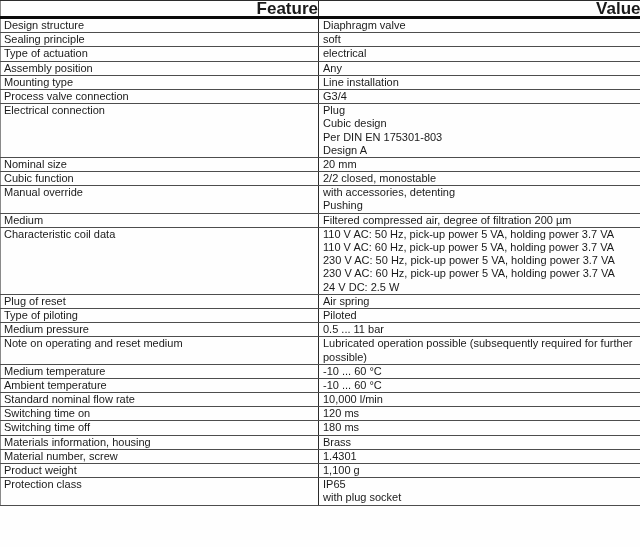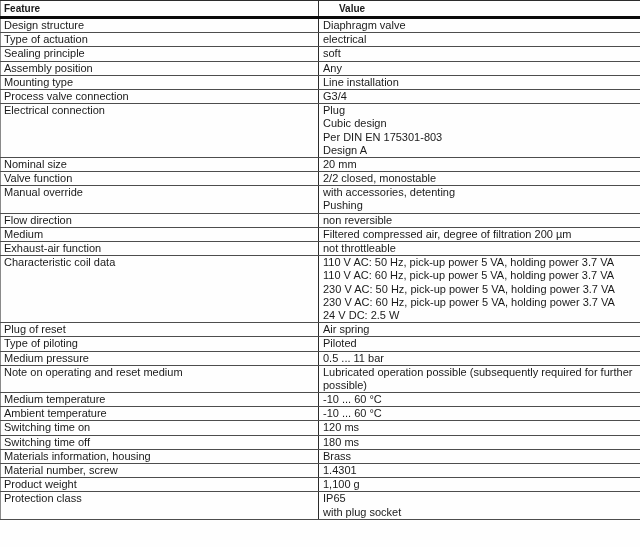--- a/index.html
+++ b/index.html
@@ -20,23 +20,23 @@
     border-collapse: collapse;
     width: 640px;
     table-layout: fixed;
     border-top: 1px solid #2b2b2b;
     border-left: 1px solid #8a8a8a;
   }
   col.feature-col-def { width: 318px; }
   col.value-col-def   { width: 322px; }
 
   thead th {
-    text-align: left;
+    text-align: right;
     font-weight: bold;
-    font-size: 10px;
+    font-size: 17px;
     height: 15px;
     line-height: 15px;
     padding: 0 0 0 3px;
     border-bottom: 3px solid #0a0a0a;
     vertical-align: middle;
     white-space: nowrap;
     overflow: hidden;
   }
   thead th.value-col {
     border-left: 1px solid #2b2b2b;
@@ -82,32 +82,32 @@
         <tr>
           <td class="feature-cell">
             <div class="line">Design structure</div>
           </td>
           <td class="value-cell">
             <div class="line">Diaphragm valve</div>
           </td>
         </tr>
         <tr>
           <td class="feature-cell">
+            <div class="line">Sealing principle</div>
+          </td>
+          <td class="value-cell">
+            <div class="line">soft</div>
+          </td>
+        </tr>
+        <tr>
+          <td class="feature-cell">
             <div class="line">Type of actuation</div>
           </td>
           <td class="value-cell">
             <div class="line">electrical</div>
-          </td>
-        </tr>
-        <tr>
-          <td class="feature-cell">
-            <div class="line">Sealing principle</div>
-          </td>
-          <td class="value-cell">
-            <div class="line">soft</div>
           </td>
         </tr>
         <tr>
           <td class="feature-cell">
             <div class="line">Assembly position</div>
           </td>
           <td class="value-cell">
             <div class="line">Any</div>
           </td>
         </tr>
@@ -141,57 +141,41 @@
         <tr>
           <td class="feature-cell">
             <div class="line">Nominal size</div>
           </td>
           <td class="value-cell">
             <div class="line">20 mm</div>
           </td>
         </tr>
         <tr>
           <td class="feature-cell">
-            <div class="line">Valve function</div>
+            <div class="line">Cubic function</div>
           </td>
           <td class="value-cell">
             <div class="line">2/2 closed, monostable</div>
           </td>
         </tr>
         <tr>
           <td class="feature-cell">
             <div class="line">Manual override</div>
           </td>
           <td class="value-cell">
             <div class="line">with accessories, detenting</div>
             <div class="line">Pushing</div>
           </td>
         </tr>
         <tr>
           <td class="feature-cell">
-            <div class="line">Flow direction</div>
-          </td>
-          <td class="value-cell">
-            <div class="line">non reversible</div>
-          </td>
-        </tr>
-        <tr>
-          <td class="feature-cell">
             <div class="line">Medium</div>
           </td>
           <td class="value-cell">
             <div class="line">Filtered compressed air, degree of filtration 200 µm</div>
-          </td>
-        </tr>
-        <tr>
-          <td class="feature-cell">
-            <div class="line">Exhaust-air function</div>
-          </td>
-          <td class="value-cell">
-            <div class="line">not throttleable</div>
           </td>
         </tr>
         <tr>
           <td class="feature-cell">
             <div class="line">Characteristic coil data</div>
           </td>
           <td class="value-cell">
             <div class="line">110 V AC: 50 Hz, pick-up power 5 VA, holding power 3.7 VA</div>
             <div class="line">110 V AC: 60 Hz, pick-up power 5 VA, holding power 3.7 VA</div>
             <div class="line">230 V AC: 50 Hz, pick-up power 5 VA, holding power 3.7 VA</div>
@@ -243,20 +227,28 @@
         <tr>
           <td class="feature-cell">
             <div class="line">Ambient temperature</div>
           </td>
           <td class="value-cell">
             <div class="line">-10 ... 60 °C</div>
           </td>
         </tr>
         <tr>
           <td class="feature-cell">
+            <div class="line">Standard nominal flow rate</div>
+          </td>
+          <td class="value-cell">
+            <div class="line">10,000 l/min</div>
+          </td>
+        </tr>
+        <tr>
+          <td class="feature-cell">
             <div class="line">Switching time on</div>
           </td>
           <td class="value-cell">
             <div class="line">120 ms</div>
           </td>
         </tr>
         <tr>
           <td class="feature-cell">
             <div class="line">Switching time off</div>
           </td>

